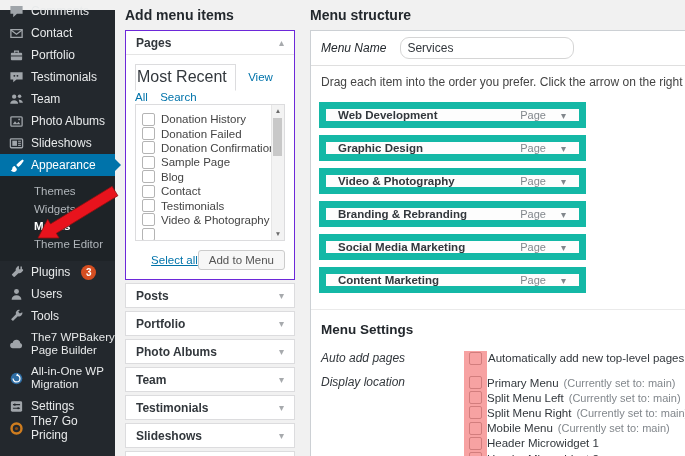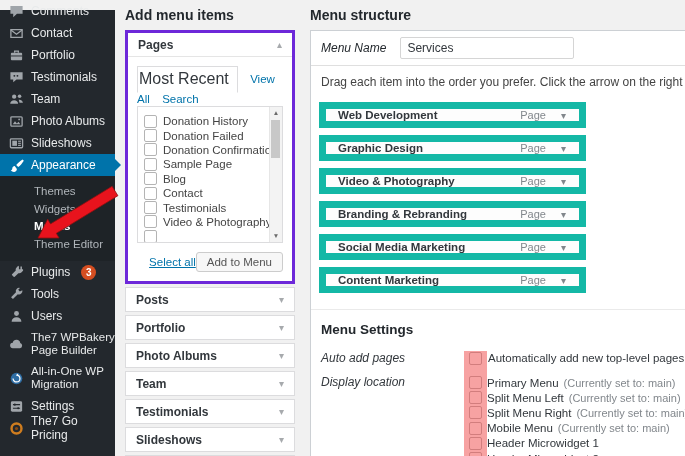--- a/index.html
+++ b/index.html
@@ -16,21 +16,21 @@
   .sb-item.active::after{content:"";position:absolute;right:-6px;top:50%;margin-top:-6px;
       border:6px solid transparent;border-left:6px solid #0073aa;border-right:0}
   .sb-badge{background:#d54e21;color:#fff;border-radius:9px;font-size:10px;line-height:15px;min-width:15px;
       text-align:center;display:inline-block;margin-left:4px;font-weight:bold}
   .sb-sub{padding:7px 0 8px 0;background:rgba(0,0,0,.12)}
   .sb-sub-item{height:17.5px;line-height:17.5px;padding-left:34px;font-size:11.5px;color:#b0b5ba;cursor:pointer}
   .sb-sub-item.current{color:#fff;font-weight:bold}
   
   .mid{position:absolute;left:125px;top:0;width:170px}
   .col-title{font-size:14px;font-weight:bold;color:#23282d;margin:6px 0 0 0;line-height:18px}
-  .panel{background:#fff;border:3px solid #6d28d9;margin-top:6px}
+  .panel{background:#fff;border:1px solid #6d28d9;margin-top:6px}
   .panel-head{display:flex;justify-content:space-between;align-items:center;height:23px;padding:0 10px;
       font-size:12px;font-weight:bold;color:#32373c;border-bottom:1px solid #e5e5e5;cursor:pointer}
   .chev{font-size:10px;color:#a7aaad;line-height:1}
   .panel-body{padding:8px 9px 9px 9px}
   .tabs{position:relative;z-index:2}
   .tab-active{display:inline-block;background:#fff;border:1px solid #dcdcde;border-bottom-color:#fff;
       padding:3px 8px 4px 1px;font-size:16px;color:#32373c;position:relative;top:1px;cursor:pointer}
   .tab-link{font-size:11.5px;color:#0073aa;margin-left:9px;cursor:pointer}
   .listbox{border:1px solid #dcdcde;height:128px;position:relative;overflow:hidden;padding:7px 14px 0 6px;background:#fff}
   .chk-row{display:flex;align-items:center;gap:6px;height:14.4px;font-size:11.5px;color:#444;white-space:nowrap}
@@ -43,21 +43,21 @@
   .btn{background:#f7f7f7;border:1px solid #ccc;border-radius:3px;color:#555;font-size:11.5px;
       padding:3px 10px;cursor:pointer;font-family:inherit}
   .acc-row{background:#fff;border:1px solid #dcdcde;height:25px;margin-top:3px;display:flex;
       justify-content:space-between;align-items:center;padding:8px 10px;font-size:12px;font-weight:bold;color:#32373c;cursor:pointer;box-sizing:border-box}
   
   .right{position:absolute;left:310px;top:0;width:375px}
   .card{background:#fff;border:1px solid #ccd0d4;width:520px;margin-top:6px;min-height:430px}
   .name-row{display:flex;align-items:center;gap:14px;padding:6px 10px;border-bottom:1px solid #dfdfdf}
   .field-label{font-style:italic;font-size:12px;color:#23282d}
   .menu-name-input{width:160px;height:18px;border:1px solid #d5d5d5;font-size:12px;padding:1px 6px;
-      font-family:inherit;color:#32373c;border-radius:2px}
+      font-family:inherit;color:#32373c;border-radius:9px}
   .drag-hint{padding:9px 10px 0 10px;font-size:12px;color:#444;white-space:nowrap;overflow:hidden;width:500px}
   .mi-wrap{padding:13px 0 0 8px}
   .mi-box{width:267px;height:26px;border:7px solid #14b8a6;background:#fdfdfd;margin-bottom:7px;
       display:flex;align-items:center;box-sizing:border-box;cursor:move}
   .mi-label{padding-left:12px;font-size:11.5px;font-weight:bold;color:#32373c}
   .mi-right{margin-left:auto;display:flex;align-items:center;gap:15px;padding-right:13px}
   .mi-type{font-size:11px;color:#82878c}
   .mi-chev{font-size:10px;color:#82878c;cursor:pointer}
   .divider{border-top:1px solid #eaeaea;margin-top:16px}
   .settings{padding:8px 10px}
@@ -156,31 +156,31 @@
   <div class="sb-item">
     <svg viewBox="0 0 16 16">
         <path fill="#a0a5aa" d="M10.6 1.5v3h1.6v-3h1.6v3h1.2v1.6l-1.9 1.9c-.6.6-1.5.9-2.3.8l-.8-.1-4.2 4.2c-.5-.1-1.2-.6-1.7-1.1-.5-.5-1-1.2-1.1-1.7l4.2-4.2-.1-.8c-.1-.8.2-1.7.8-2.3l1.9-1.9z"></path>
       </svg>
     <span class="sb-label">Plugins</span>
     <span class="sb-badge">3</span>
   </div>
 
   <div class="sb-item">
     <svg viewBox="0 0 16 16">
-        <path fill="#a0a5aa" d="M14.2 3.4a3.6 3.6 0 0 1-4.8 4.3l-5.2 5.2-2-2 5.2-5.2A3.6 3.6 0 0 1 11.7 1l-1.9 1.9 1.8 1.8z"></path>
-      </svg>
-    <span class="sb-label">Tools</span>
-  </div>
-
-  <div class="sb-item">
-    <svg viewBox="0 0 16 16">
         <circle cx="8" cy="4.8" r="2.6" fill="#a0a5aa"></circle>
         <path fill="#a0a5aa" d="M2.8 13.5c0-2.9 2.3-4.6 5.2-4.6s5.2 1.7 5.2 4.6z"></path>
       </svg>
     <span class="sb-label">Users</span>
+  </div>
+
+  <div class="sb-item">
+    <svg viewBox="0 0 16 16">
+        <path fill="#a0a5aa" d="M14.2 3.4a3.6 3.6 0 0 1-4.8 4.3l-5.2 5.2-2-2 5.2-5.2A3.6 3.6 0 0 1 11.7 1l-1.9 1.9 1.8 1.8z"></path>
+      </svg>
+    <span class="sb-label">Tools</span>
   </div>
 
   <div class="sb-item two-line">
     <svg viewBox="0 0 16 16">
         <path fill="#a0a5aa" d="M4.4 12a3 3 0 0 1-.4-6A4.1 4.1 0 0 1 12 6.4 2.9 2.9 0 0 1 11.7 12z"></path>
       </svg>
     <span class="sb-label">The7 WPBakery Page Builder</span>
   </div>
 
   <div class="sb-item two-line">

